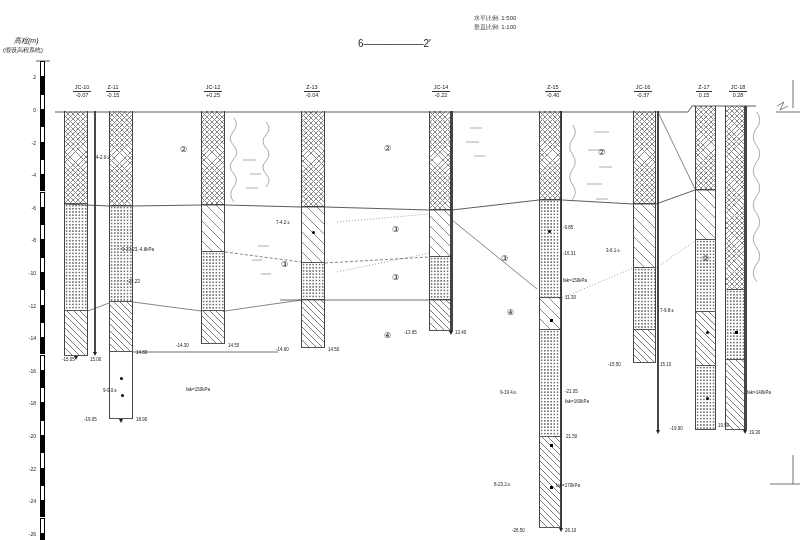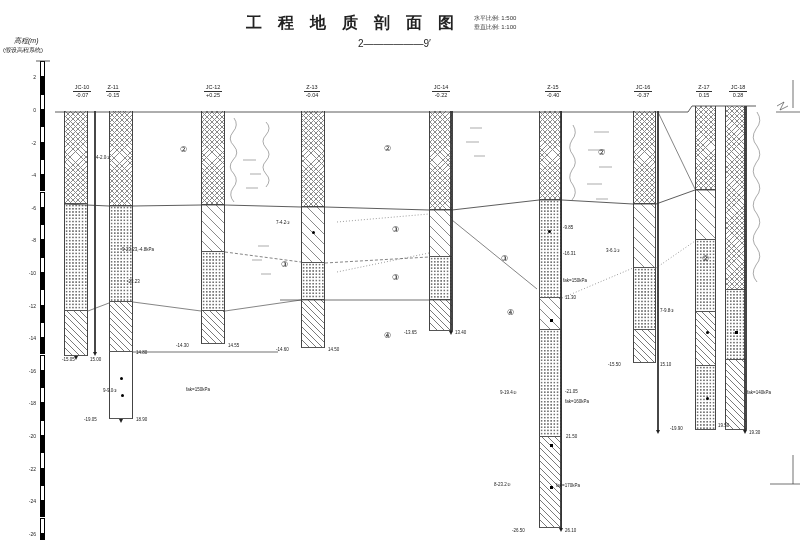--- a/index.html
+++ b/index.html
@@ -75,24 +75,23 @@
       <path d="M470,128 h12 M466,142 h13 M474,156 h11" fill="none" stroke="#555" stroke-width="0.5"></path>
       <path d="M757,112 q6,9 -1,17 q-6,9 1,17 q6,9 -1,17 q-6,9 1,17 q6,9 -1,17 q-6,9 1,17 q6,9 -1,17 q-6,9 1,17 q6,9 -1,17 q-6,9 1,17" fill="none" stroke="#555" stroke-width="0.5"></path>
       <path d="M93,352 L97,352 L95,356 Z" fill="#222"></path>
       <path d="M449,331 L453,331 L451,335 Z" fill="#222"></path>
       <path d="M559,528 L563,528 L561,532 Z" fill="#222"></path>
       <path d="M656,430 L660,430 L658,434 Z" fill="#222"></path>
       <path d="M743,430 L747,430 L745,434 Z" fill="#222"></path>
       <path d="M74,356 L78,356 L76,360 Z" fill="#222"></path>
       <path d="M119,419 L123,419 L121,423 Z" fill="#222"></path>
     </svg>
-  <div class="title">工 程 地 质 剖 面 图</div>
   <div class="sc" style="top:15px">水平比例: 1:500</div>
   <div class="sc" style="top:24px">垂直比例: 1:100</div>
-  <div class="section">2——————9′</div>
+  <div class="section">6——————2′</div>
   <div class="axl">高程(m)</div>
   <div class="axl2">(假设高程系统)</div>
 <div class="seg" style="left: 40px; top: 61.1px; height: 16.3px;"></div>
     <div class="seg dark" style="left: 40px; top: 77.4px; height: 16.3px;"></div>
     <div class="seg" style="left: 40px; top: 93.7px; height: 16.3px;"></div>
     <div class="seg dark" style="left: 40px; top: 110px; height: 16.3px;"></div>
     <div class="seg" style="left: 40px; top: 126.3px; height: 16.3px;"></div>
     <div class="seg dark" style="left: 40px; top: 142.6px; height: 16.3px;"></div>
     <div class="seg" style="left: 40px; top: 158.9px; height: 16.3px;"></div>
     <div class="seg dark" style="left: 40px; top: 175.2px; height: 16.3px;"></div>

